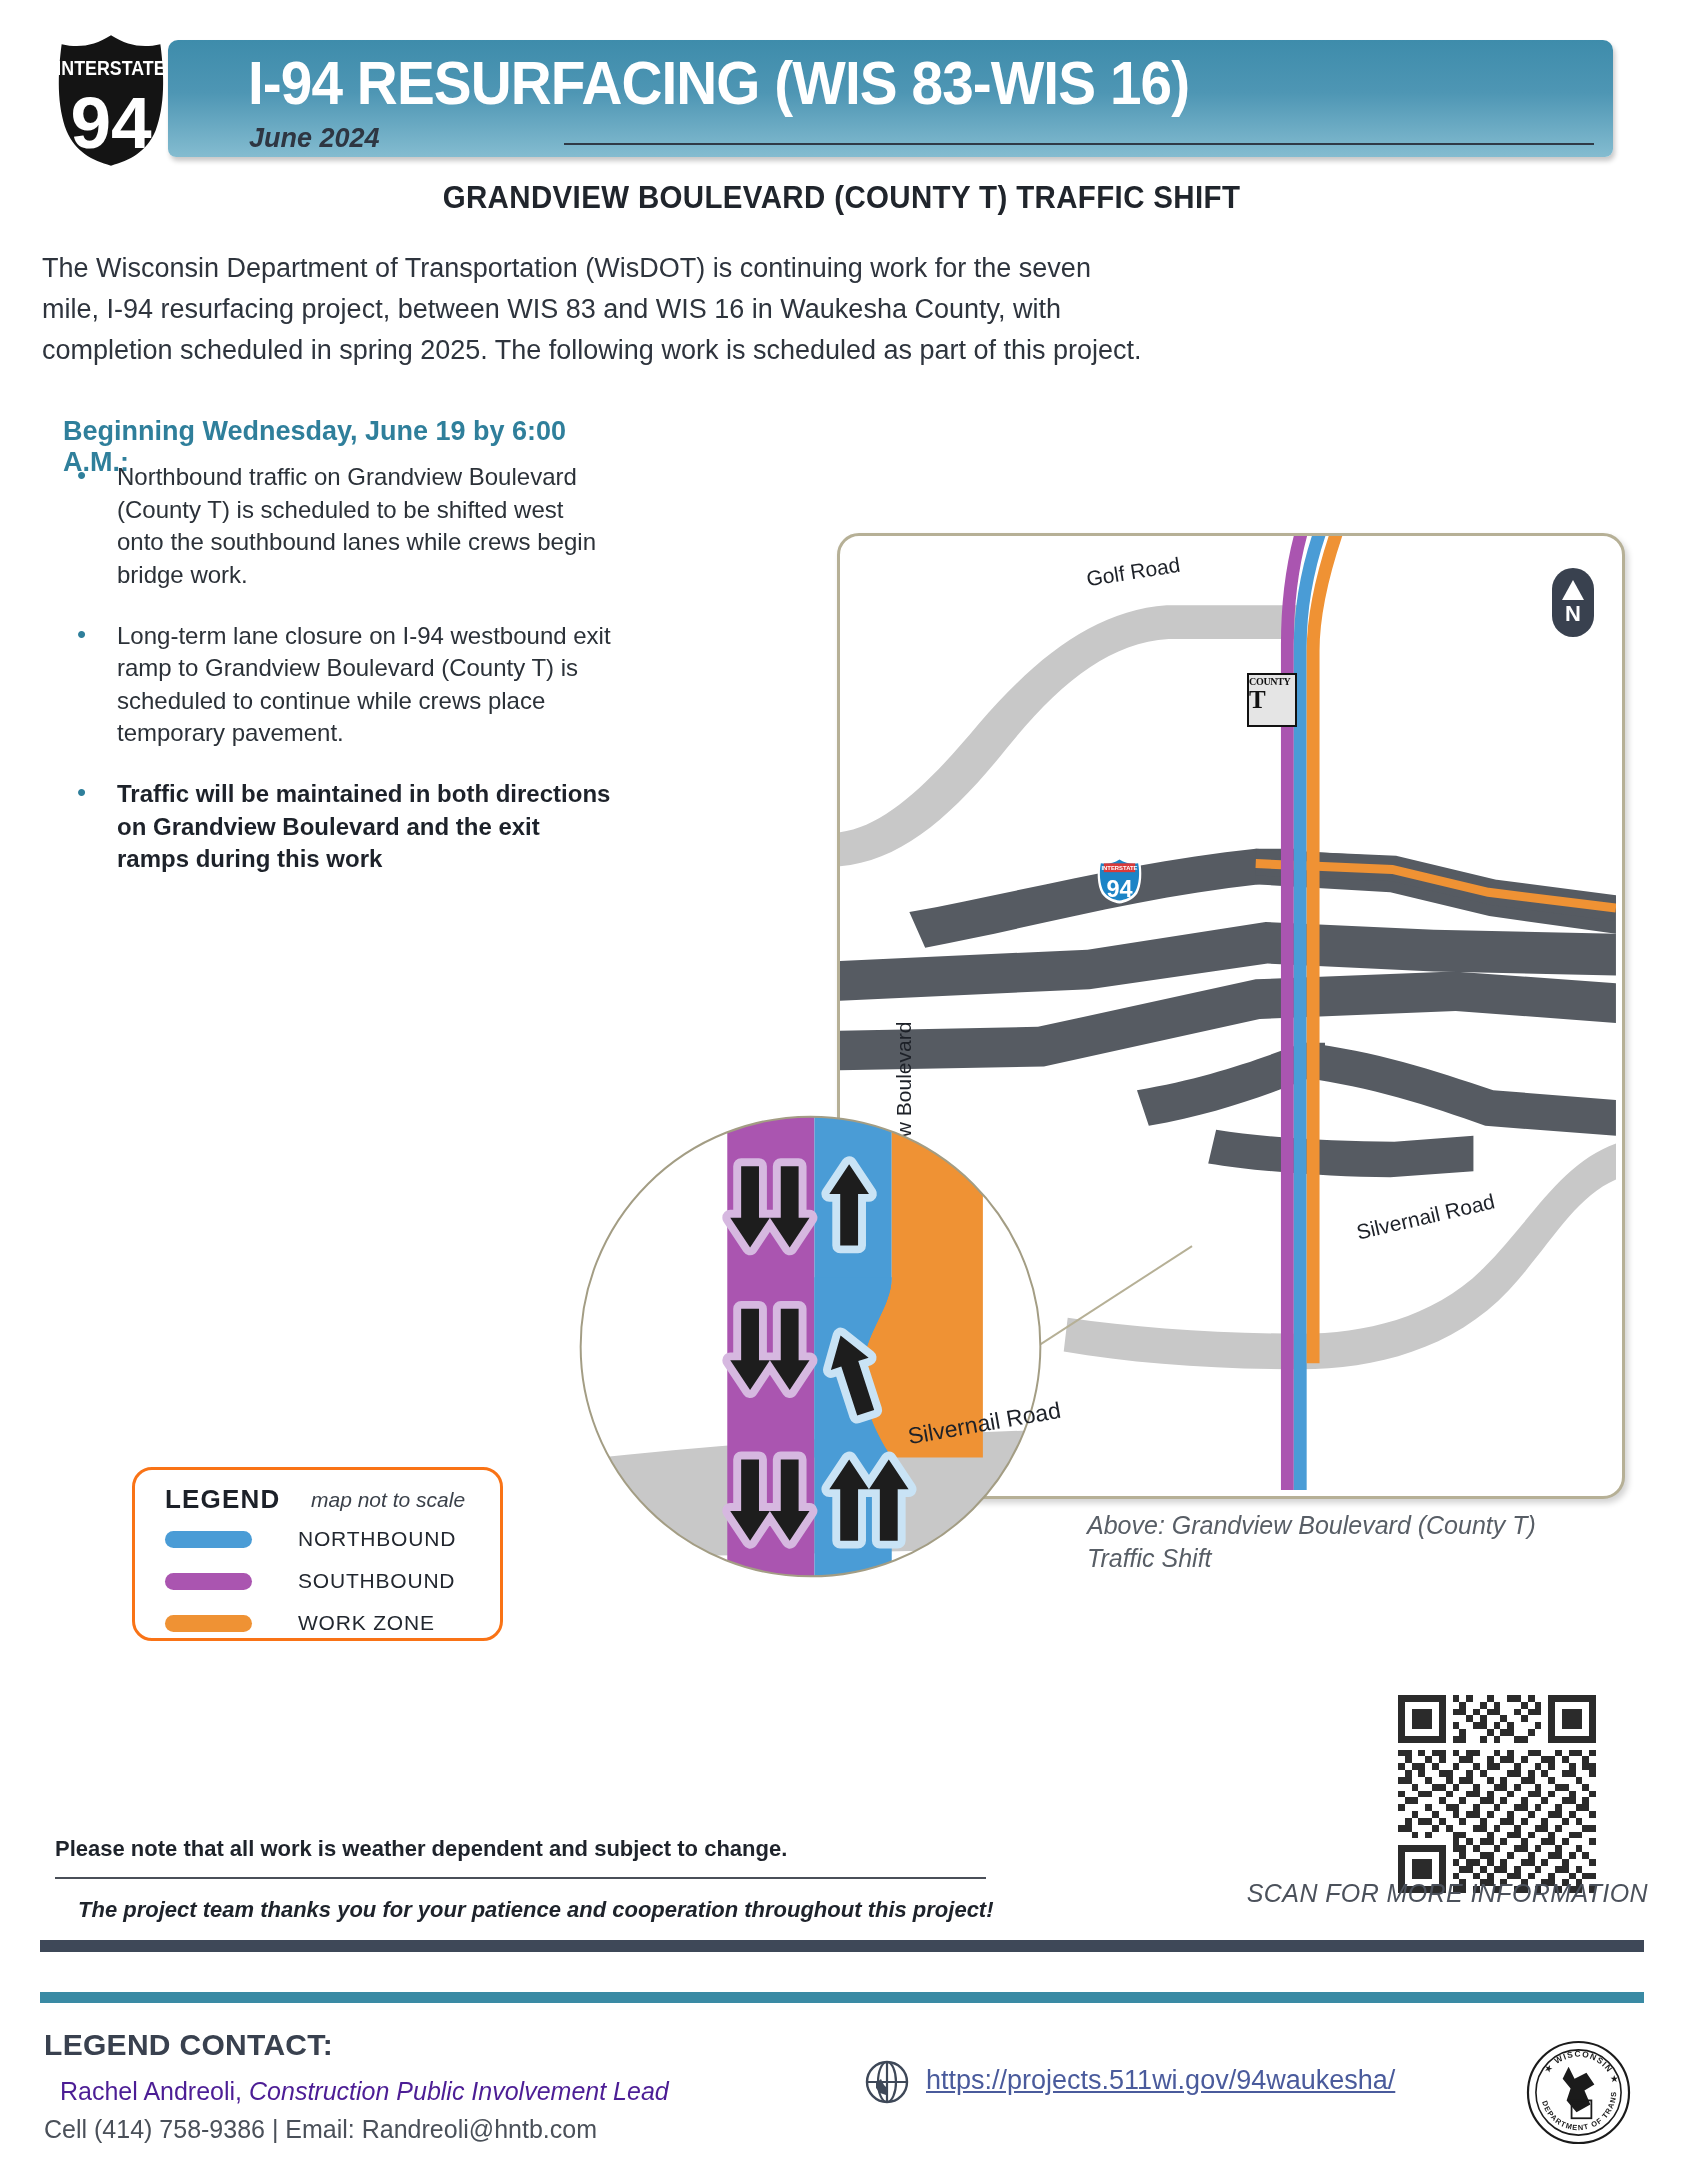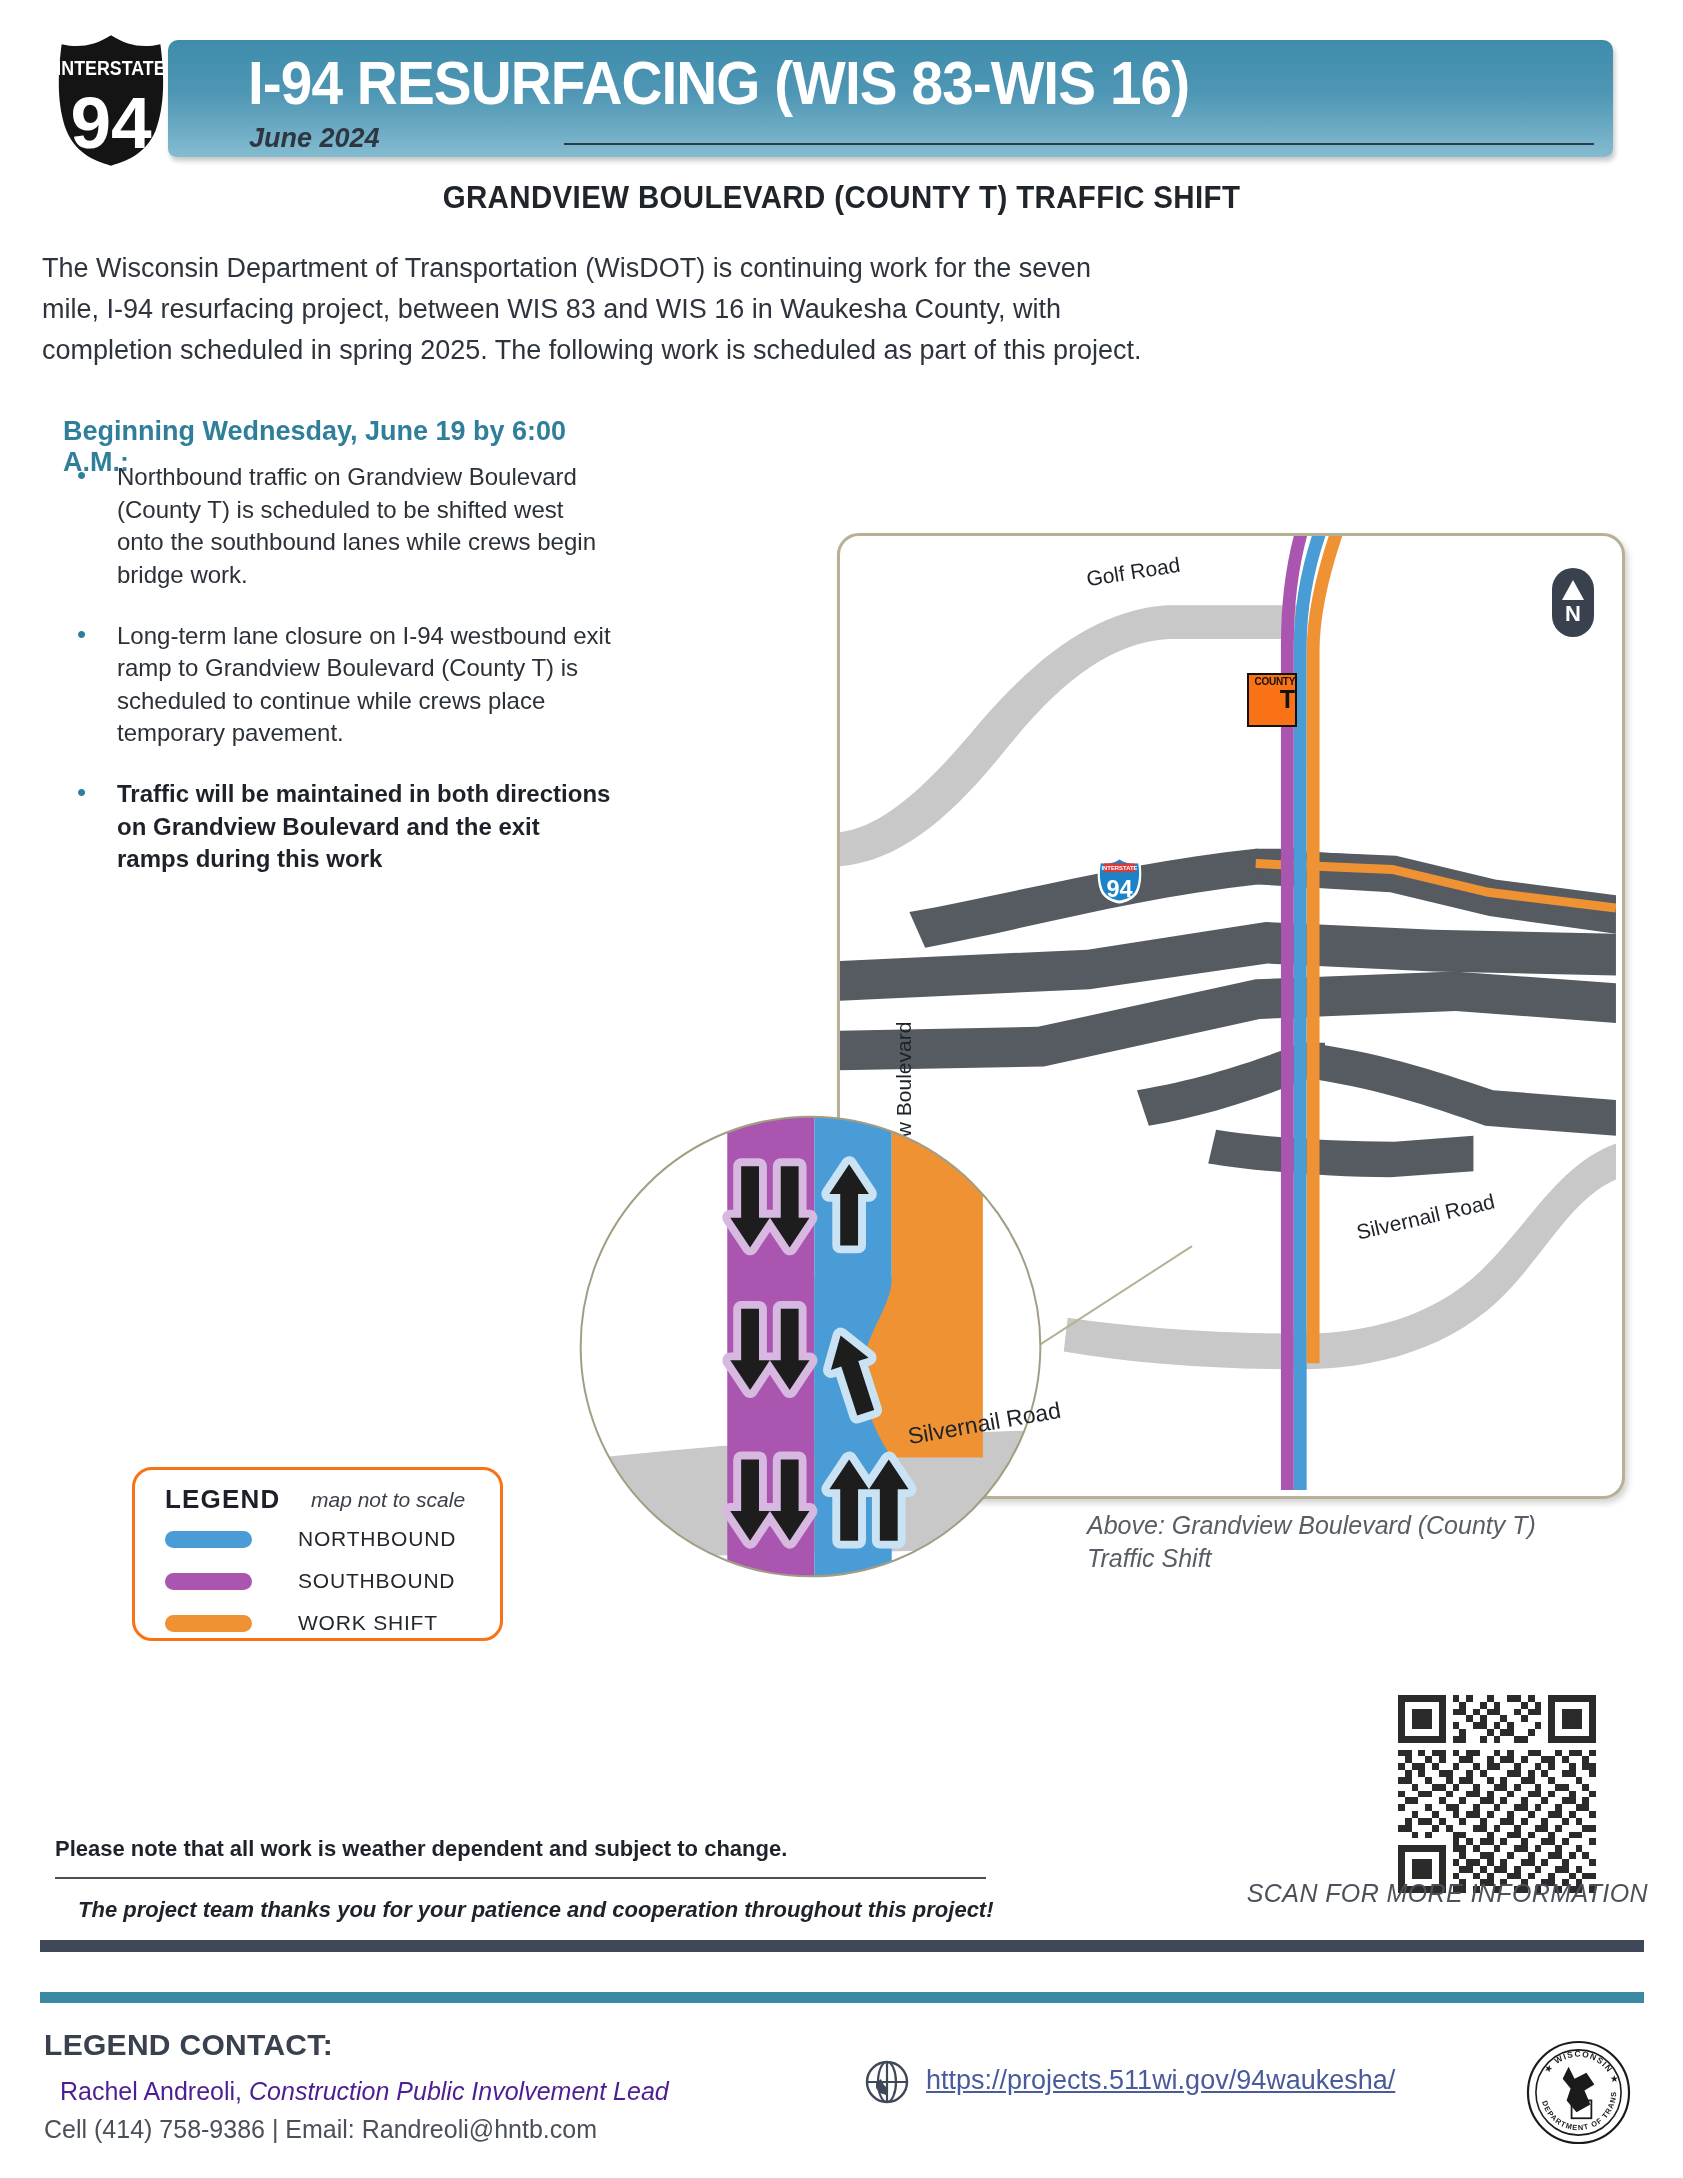--- a/index.html
+++ b/index.html
@@ -49,22 +49,22 @@
   #map svg{display:block;}
   .maplabel{position:absolute;font-size:21px;color:#1d2128;white-space:nowrap;}
 
   
   #north{position:absolute;right:28px;top:32px;width:42px;height:69px;background:#39414f;border-radius:21px;
     display:flex;flex-direction:column;align-items:center;justify-content:center;}
   #north .tri{width:0;height:0;border-left:11px solid transparent;border-right:11px solid transparent;border-bottom:20px solid #fff;margin-bottom:3px;}
   #north .n{color:#fff;font-size:22px;font-weight:bold;line-height:1;}
 
   
-  #county-sign{position:absolute;left:407px;top:137px;width:46px;height:50px;background:#f97316;border:2px solid #111;
-    display:flex;flex-direction:column;align-items:flex-end;justify-content:flex-start;}
+  #county-sign{position:absolute;left:407px;top:137px;width:46px;height:50px;background:#e5e5e5;border:2px solid #111;
+    display:flex;flex-direction:column;align-items:flex-start;justify-content:flex-start;font-family:Liberation Serif, serif;}
   #county-sign .c1{font-size:10px;font-weight:bold;letter-spacing:-0.3px;line-height:1.3;color:#111;}
   #county-sign .c2{font-size:25px;font-weight:bold;line-height:.95;color:#111;}
 
   
   #i94-map{position:absolute;left:254px;top:319px;width:51px;height:50px;}
 
   
   #inset{position:absolute;left:543px;top:1079px;width:535px;height:535px;}
   #leader{position:absolute;left:1016px;top:1242px;width:178px;height:119px;pointer-events:none;}
 
@@ -139,21 +139,21 @@
   <div class="leg-row" style="top:57px">
     <div class="leg-swatch" style="background:#4a9cd6"></div>
     <div class="leg-label">NORTHBOUND</div>
   </div>
   <div class="leg-row" style="top:99px">
     <div class="leg-swatch" style="background:#aa55b0"></div>
     <div class="leg-label">SOUTHBOUND</div>
   </div>
   <div class="leg-row" style="top:141px">
     <div class="leg-swatch" style="background:#ef9234"></div>
-    <div class="leg-label">WORK SHIFT</div>
+    <div class="leg-label">WORK ZONE</div>
   </div>
 </div>
 
 <div id="map">
   <svg viewBox="0 0 784 964" width="776" height="954">
 
     <path d="M-10 300 C40 300 90 250 140 190 C200 120 260 75 330 70 L470 70 L470 104 L332 104 C272 108 222 148 168 215 C112 285 56 334 -10 334 Z" fill="#c8c8c8"></path>
     <path d="M466 806 C530 806 600 790 650 740 C700 690 730 630 790 612 L790 648 C744 664 720 714 676 762 C620 822 540 842 466 842 Z" fill="#c8c8c8"></path>
     <path d="M230 790 C300 800 380 806 466 806 L466 842 C378 842 296 836 226 824 Z" fill="#c8c8c8"></path>
 

